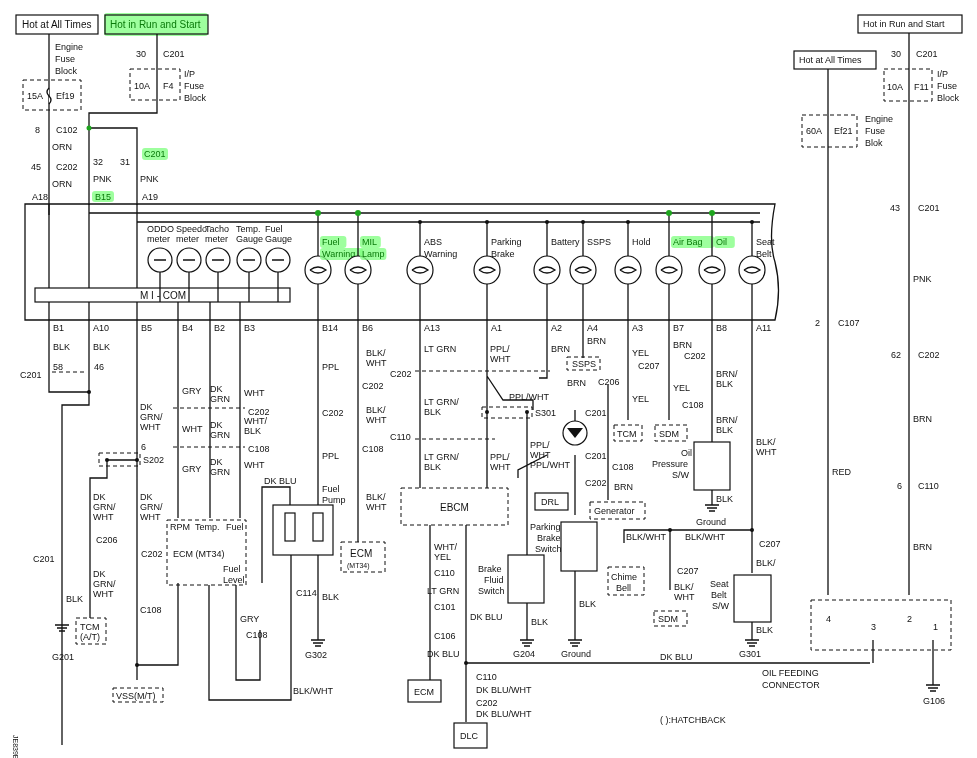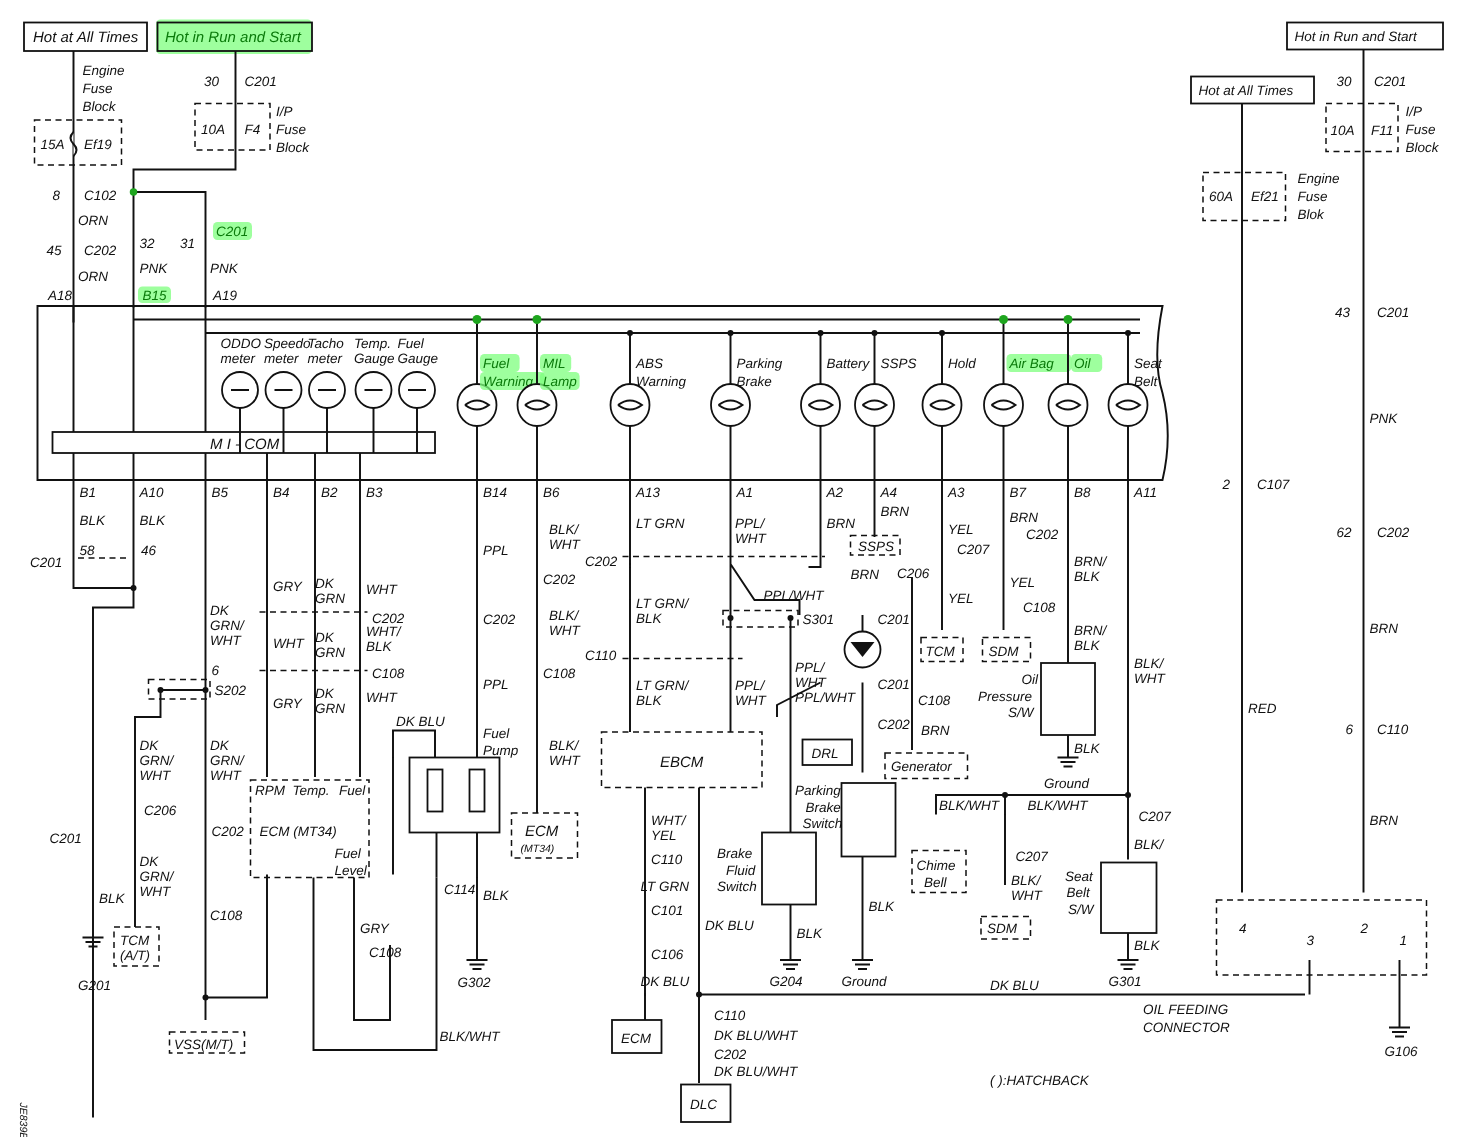--- a/index.html
+++ b/index.html
@@ -1,17 +1,17 @@
 <!DOCTYPE html>
 <html><head>
 <meta charset="utf-8">
 <style>
   html,body{margin:0;padding:0;background:#ffffff;}
   body{width:977px;height:758px;overflow:hidden;font-family:"Liberation Sans",sans-serif;}
-  #canvas{position:absolute;left:0;top:0;width:977px;height:594px;font-style:italic;}
+  #canvas{position:absolute;left:0;top:0;width:977px;height:594px;}
   svg text{font-family:"Liberation Sans",sans-serif;font-size:9px;fill:#111;}
   .w{stroke:#111;stroke-width:1.3;fill:none;}
   .d{stroke:#111;stroke-width:1;fill:none;stroke-dasharray:4 3;}
   .hlglow{fill:#7dff7d;opacity:.75;}
   .box{stroke:#111;stroke-width:1.2;fill:#fff;}
   .dot{fill:#111;}
   .gdot{fill:#1ea51e;}
   .big{font-size:10px;}
   .mono{font-size:7px;}
 </style>

